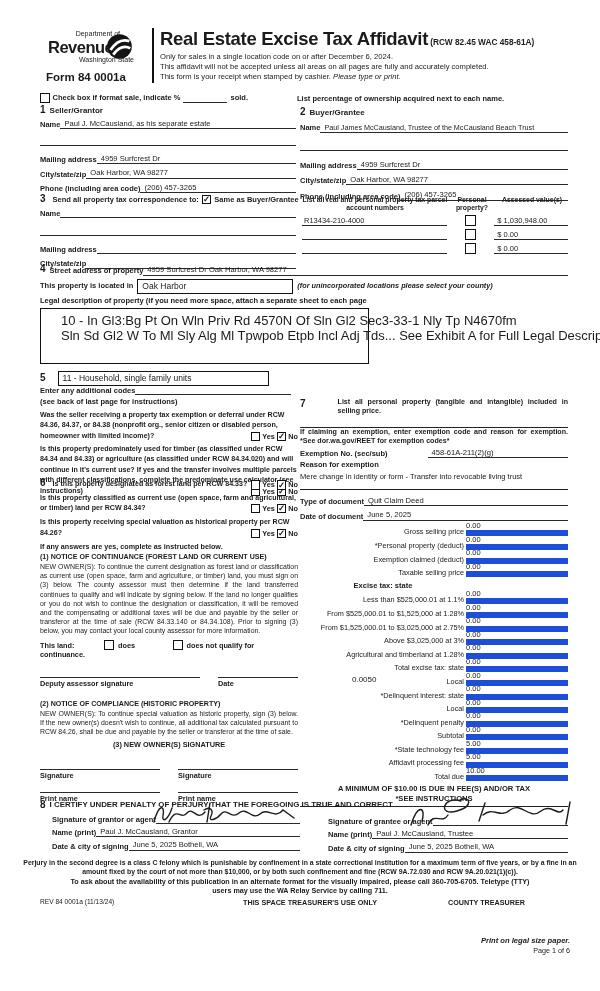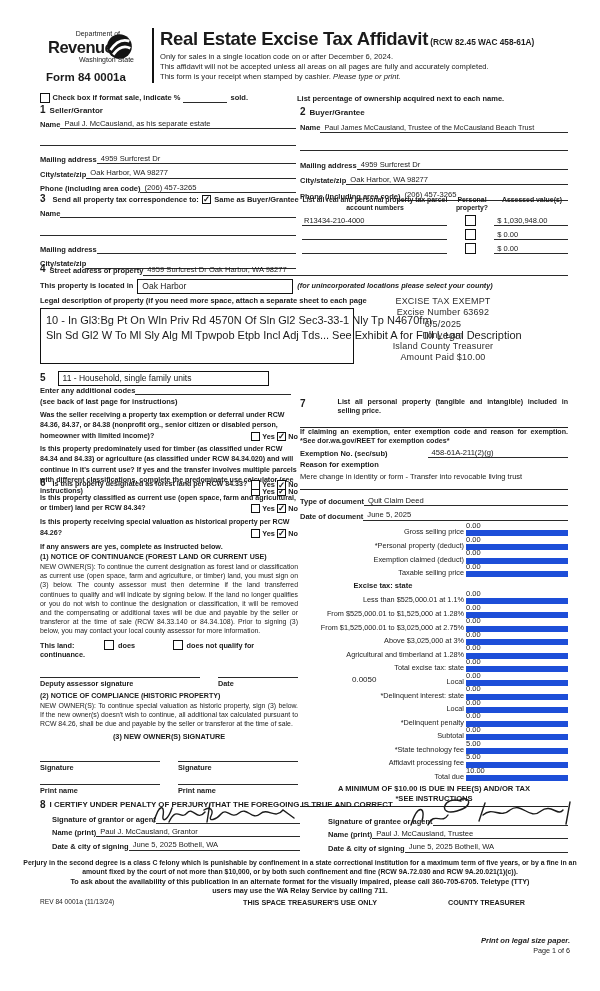--- a/index.html
+++ b/index.html
@@ -29,21 +29,21 @@
   .title-ref{font-size:8.3px;font-weight:700;}
   .hnotes{font-size:7.6px;line-height:1.3;margin-top:2px;}
   
   .phead{display:flex;font-weight:700;font-size:6.9px;line-height:1.15;text-align:center;}
   .prow{display:flex;align-items:flex-end;height:14px;}
   .pnum{width:146px;border-bottom:1px solid #2a2a2a;padding-left:2px;font-size:7.5px;}
   .pcbx{width:48px;display:flex;justify-content:center;}
   .pval{width:72px;border-bottom:1px solid #2a2a2a;padding-left:3px;font-size:7.5px;}
   
   .selbox{border:1.2px solid #111;height:13px;display:flex;align-items:center;padding-left:4px;font-size:8.5px;background:#fff;}
-  .legalbox{border:1.3px solid #111;padding:4px 5px 0 5px;font-size:11px;line-height:15px;white-space:nowrap;}
+  .legalbox{border:1.3px solid #111;padding:4px 5px 0 20px;font-size:13px;line-height:15px;white-space:nowrap;}
   .stamp{text-align:center;font-size:9px;line-height:11.3px;color:#2d2d2d;letter-spacing:0.2px;}
   
   .qtext{font-size:7.1px;line-height:1.33;text-align:justify;}
   .qwrap{position:relative;}
   .qwrap .yn{position:absolute;right:0;bottom:0;background:#fff;padding-left:2px;}
   .body-sm{font-size:6.9px;line-height:1.33;text-align:justify;}
   
   .trow{display:flex;align-items:flex-end;height:13.6px;position:relative;}
   .tl{flex:1;text-align:right;font-size:7.3px;white-space:nowrap;padding-right:2px;}
   .tline{flex:0 0 102px;border-bottom:6px solid #1d4ed8;display:flex;justify-content:flex-start;margin-top:45px;}
@@ -200,28 +200,20 @@
       <span class="selbox" style="width:150px;">Oak Harbor</span>
       <span class="small-it bold" style="font-size:7.3px;">(for unincorporated locations please select your county)</span>
     </div>
     <div class="flabel" style="margin-top:2px;white-space:normal;width:330px;overflow:hidden;height:10px;">Legal description of property (if you need more space, attach a separate sheet to each page of the affidavit)</div>
   </div>
   <div class="abs legalbox" style="left:40px;top:308px;width:302px;height:50px;">
     <div>10 - In Gl3:Bg Pt On Wln Priv Rd 4570N Of Sln Gl2 Sec3-33-1 Nly Tp N4670fm</div>
     <div>Sln Sd Gl2 W To Ml Sly Alg Ml Tpwpob Etpb Incl Adj Tds... See Exhibit A for Full Legal Description</div>
   </div>
 
-  <div class="abs stamp" style="left:352px;top:296px;width:182px;">
-    <div>EXCISE TAX EXEMPT</div>
-    <div>Excise Number 63692</div>
-    <div>6/5/2025</div>
-    <div>Tony Lam</div>
-    <div>Island County Treasurer</div>
-    <div>Amount Paid $10.00</div>
-  </div>
 
   <div class="abs" style="left:40px;top:371px;width:258px;">
     <div class="frow" style="gap:8px;align-items:center;">
       <span class="sec-num">5</span>
       <span class="selbox" style="width:205px;">11 - Household, single family units</span>
     </div>
     <div class="frow" style="margin-top:0;">
       <span class="flabel">Enter any additional codes</span>
       <span class="fval" style="max-width:150px;"></span>
     </div>
@@ -291,21 +283,21 @@
     <div class="frow" style="margin-top:8px;gap:18px;">
       <div style="flex:1;">
         <div class="sigline"></div>
         <div class="under-label">Deputy assessor signature</div>
       </div>
       <div style="width:80px;">
         <div class="sigline"></div>
         <div class="under-label">Date</div>
       </div>
     </div>
-    <div class="bold" style="margin-top:4px;font-size:7.1px;">(2) NOTICE OF COMPLIANCE (HISTORIC PROPERTY)</div>
+    <div class="bold" style="margin-top:12px;font-size:7.1px;">(2) NOTICE OF COMPLIANCE (HISTORIC PROPERTY)</div>
     <div class="body-sm">NEW OWNER(S): To continue special valuation as historic property, sign (3) below. If the new owner(s) doesn't wish to continue, all additional tax calculated pursuant to RCW 84.26, shall be due and payable by the seller or transferor at the time of sale.</div>
     <div class="bold" style="margin-top:3px;text-align:center;font-size:7.3px;">(3) NEW OWNER(S) SIGNATURE</div>
     <div class="frow" style="margin-top:10px;gap:18px;">
       <div style="flex:1;">
         <div class="sigline"></div>
         <div class="under-label">Signature</div>
       </div>
       <div style="flex:1;">
         <div class="sigline"></div>
         <div class="under-label">Signature</div>

